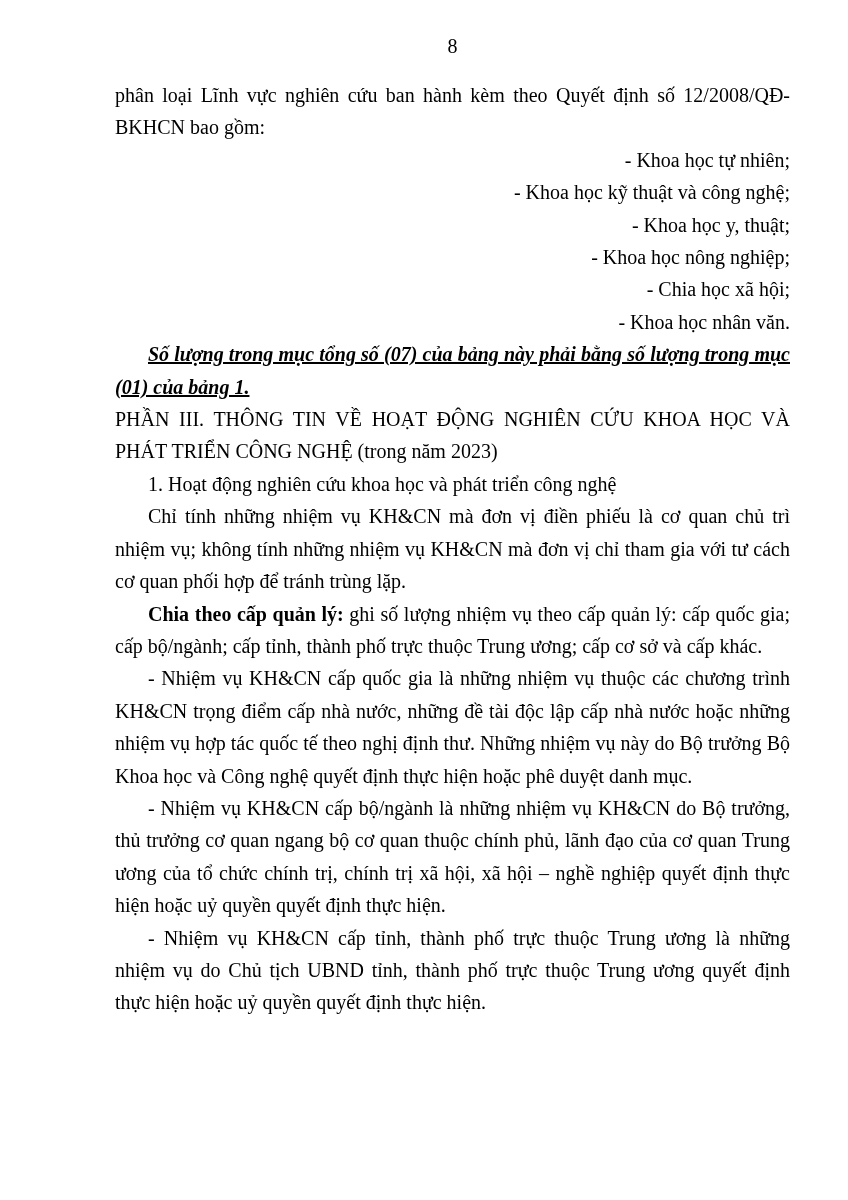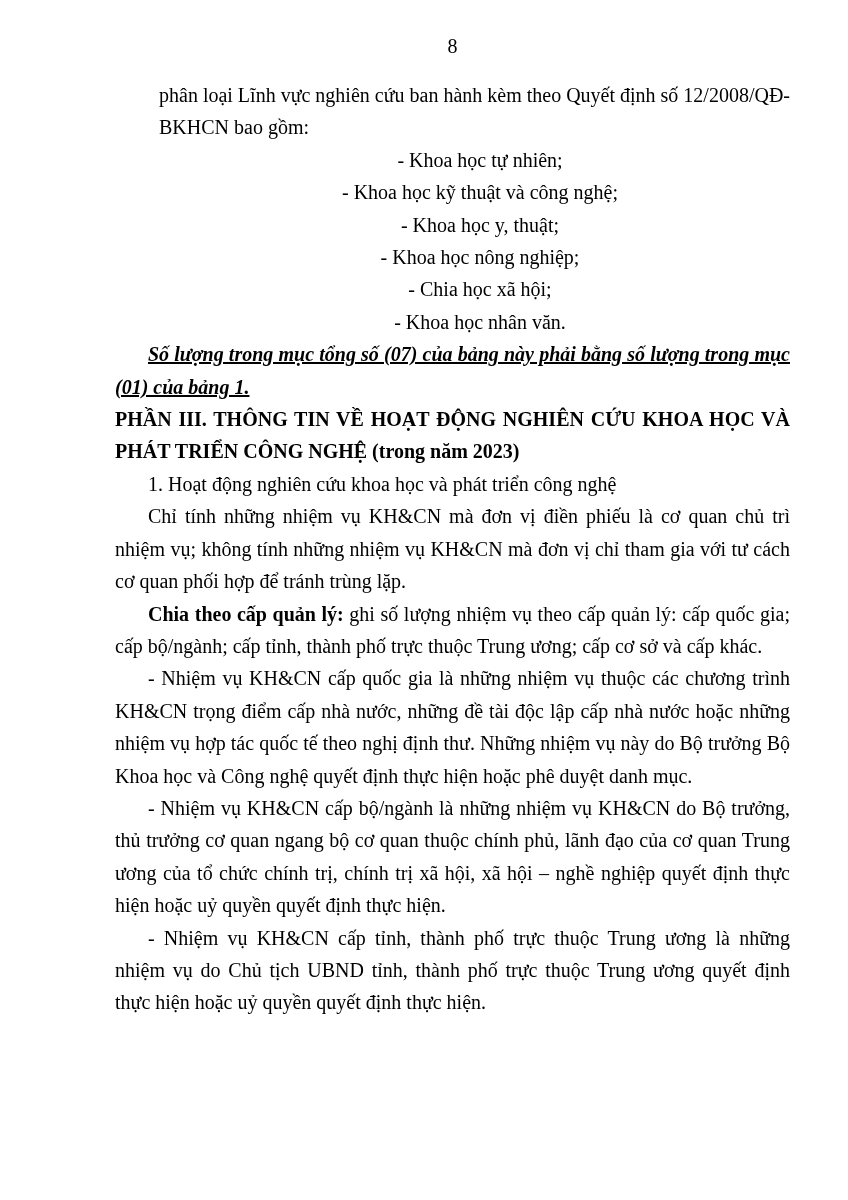--- a/index.html
+++ b/index.html
@@ -21,33 +21,33 @@
   }
   .content {
     margin: 21px 58px 0 115px;
     line-height: 32.4px;
   }
   .para {
     margin: 0;
     text-align: justify;
     text-indent: 33px;
   }
-  .no-indent { text-indent: 0; margin-left: 44px; }
+  .no-indent { text-indent: 0; }
   .list { margin: 0; }
   .list-item {
     margin-left: 55px;
-    text-align: center;
+    text-align: right;
   }
   .note-text {
     font-weight: bold;
     font-style: italic;
     text-decoration: underline;
   }
   .heading-part {
-    font-weight: bold;
+    font-weight: normal;
     text-indent: 0;
   }
   .heading-section {
     font-weight: normal;
   }
   .bold { font-weight: bold; }
 </style>
 </head>
 <body>
 

